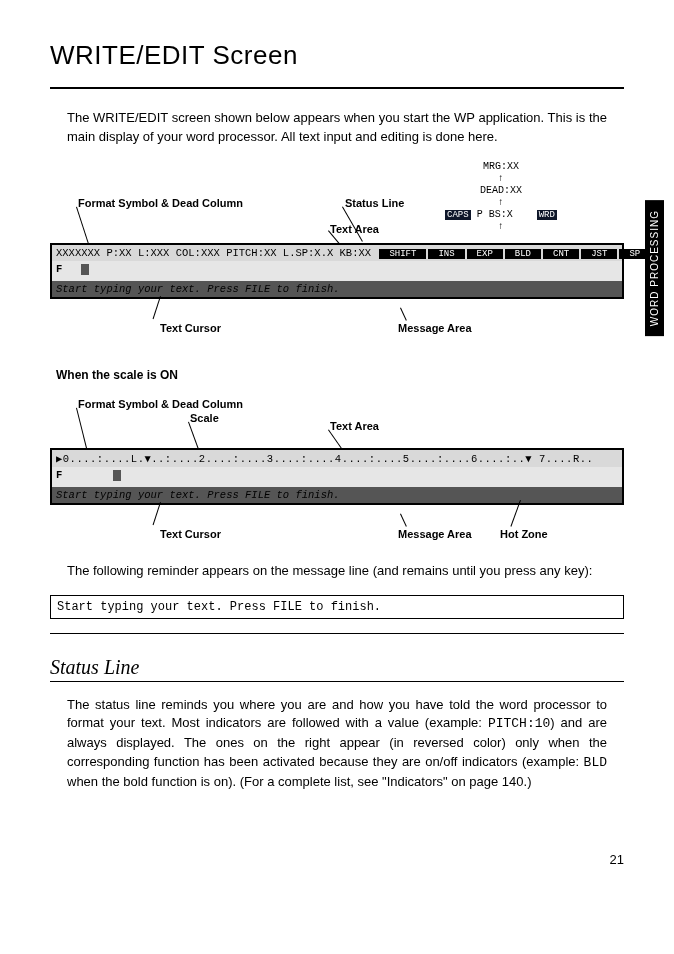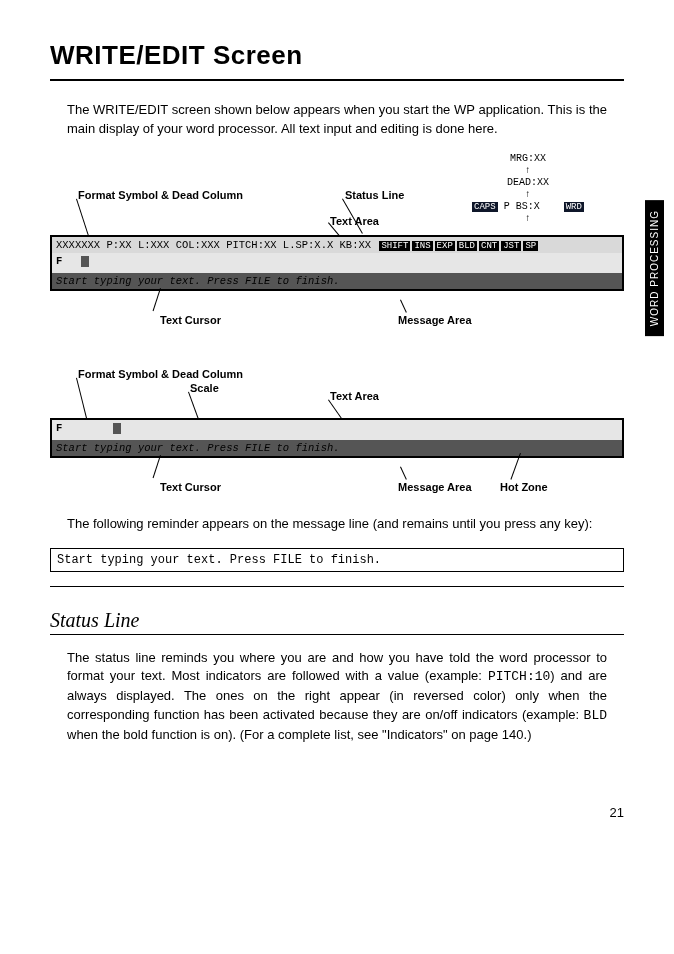--- a/index.html
+++ b/index.html
@@ -7,23 +7,23 @@
     padding: 40px 50px 20px 50px;
     font-family: Arial, Helvetica, sans-serif;
     font-size: 13px;
     color: #000;
     background: #fff;
     width: 574px;
     position: relative;
   }
   .page-title {
     font-size: 26px;
-    font-weight: bold;
+    font-weight: normal;
     letter-spacing: 0.5px;
-    margin: 0 0 8px 0;
+    margin: 0 0 16px 0;
   }
   .title-rule {
     border: none;
     border-top: 2px solid #000;
     margin: 0 0 20px 0;
   }
   .body-text {
     font-size: 13px;
     line-height: 1.45;
     text-align: justify;
@@ -81,21 +81,21 @@
   }
   .status-row {
     padding: 2px 4px;
     white-space: nowrap;
     background: #d9d9d9;
   }
   .indicator {
     display: inline-block;
     background: #000;
     color: #fff;
-    padding: 0 2px;
+    padding: 0 10px;
     margin-left: 2px;
     font-size: 9px;
   }
   .text-area-row {
     padding: 2px 4px;
     background: #e6e6e6;
     min-height: 16px;
   }
   .cursor-block {
     display: inline-block;
@@ -181,21 +181,21 @@
 
 <p class="body-text">The WRITE/EDIT screen shown below appears when you start the WP application. This is the main display of your word processor. All text input and editing is done here.</p>
 
 <div class="diagram">
 
   <div class="labels-row">
     <span class="lbl" style="left:28px; top:36px;">Format Symbol &amp; Dead Column</span>
     <span class="lbl" style="left:295px; top:36px;">Status Line</span>
     <span class="lbl" style="left:280px; top:62px;">Text Area</span>
 
-    <div class="stack-labels" style="left:395px; top:0;margin-left:27px;">
+    <div class="stack-labels" style="left:395px; top:0;">
       <div>MRG:XX</div>
       <div class="arrow">↑</div>
       <div>DEAD:XX</div>
       <div class="arrow">↑</div>
       <div>
         <span class="caps-badge">CAPS</span>
         <span>P BS:X</span>&nbsp;&nbsp;&nbsp;
         <span class="caps-badge">WRD</span>
       </div>
       <div class="arrow">↑</div>
@@ -220,31 +220,33 @@
 
   <div class="labels-below">
     <div class="diag-line" style="left:110px; top:-22px; height:24px; transform:rotate(18deg);"></div>
     <div class="diag-line" style="left:350px; top:-10px; height:14px; transform:rotate(-25deg);"></div>
     <span class="lbl" style="left:110px; top:4px;">Text Cursor</span>
     <span class="lbl" style="left:348px; top:4px;">Message Area</span>
   </div>
 </div>
 
 <div class="diagram" style="margin-top:26px;">
+  <div class="diagram-heading">When the scale is ON</div>
 
   <div class="labels-row" style="height:58px;">
     <span class="lbl" style="left:28px; top:8px;">Format Symbol &amp; Dead Column</span>
     <span class="lbl" style="left:140px; top:22px;">Scale</span>
     <span class="lbl" style="left:280px; top:30px;">Text Area</span>
     <div class="diag-line" style="left:26px; top:18px; height:44px; transform:rotate(-14deg);"></div>
     <div class="diag-line" style="left:138px; top:32px; height:30px; transform:rotate(-20deg);"></div>
     <div class="diag-line" style="left:278px; top:40px; height:36px; transform:rotate(-35deg);"></div>
   </div>
 
   <div class="mock-screen">
+    <div class="scale-bar">▶0....:....L.▼..:....2....:....3....:....4....:....5....:....6....:..▼ 7....R..</div>
     <div class="text-area-row">
       <span style="font-weight:bold;">F</span>
       &nbsp;&nbsp;&nbsp;&nbsp;&nbsp;&nbsp;&nbsp;<span class="cursor-block"></span>
     </div>
     <div class="message-row">Start typing your text.  Press FILE to finish.</div>
   </div>
 
   <div class="labels-below">
     <div class="diag-line" style="left:110px; top:-22px; height:24px; transform:rotate(18deg);"></div>
     <div class="diag-line" style="left:350px; top:-10px; height:14px; transform:rotate(-25deg);"></div>

